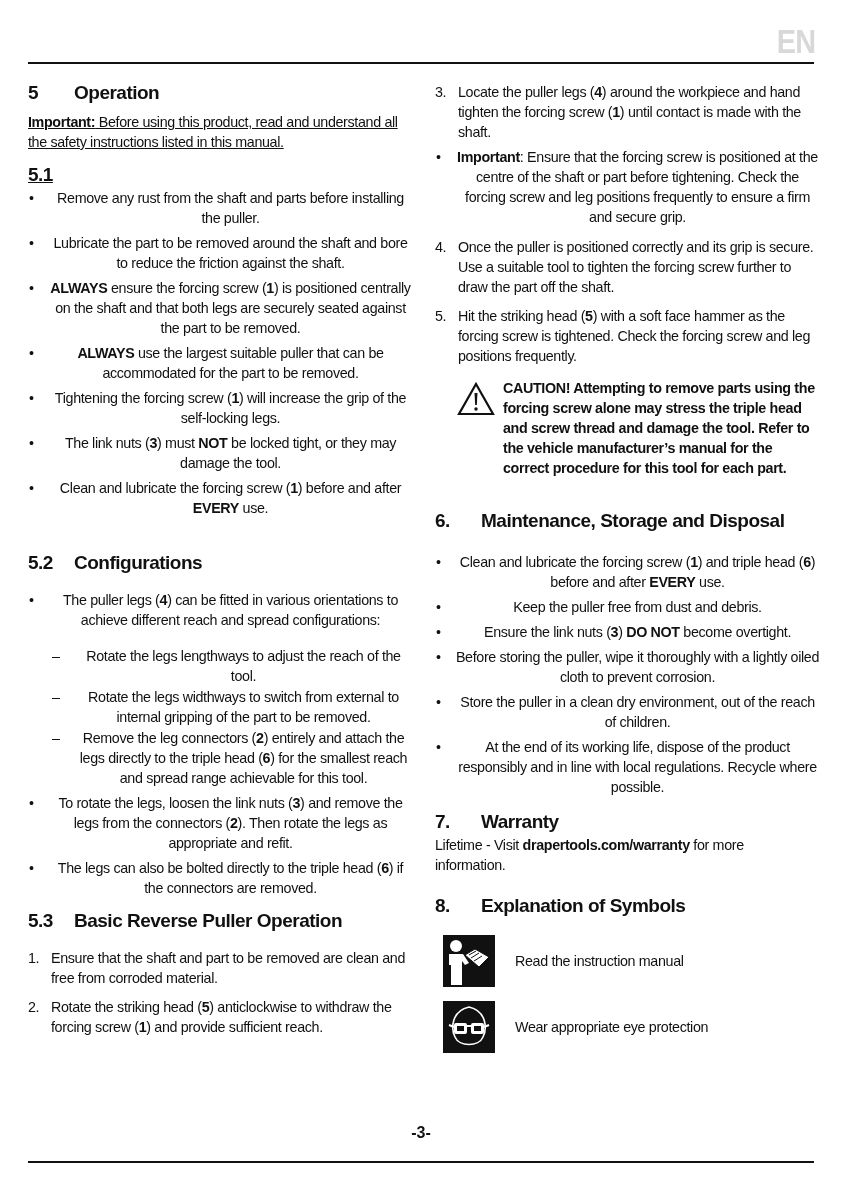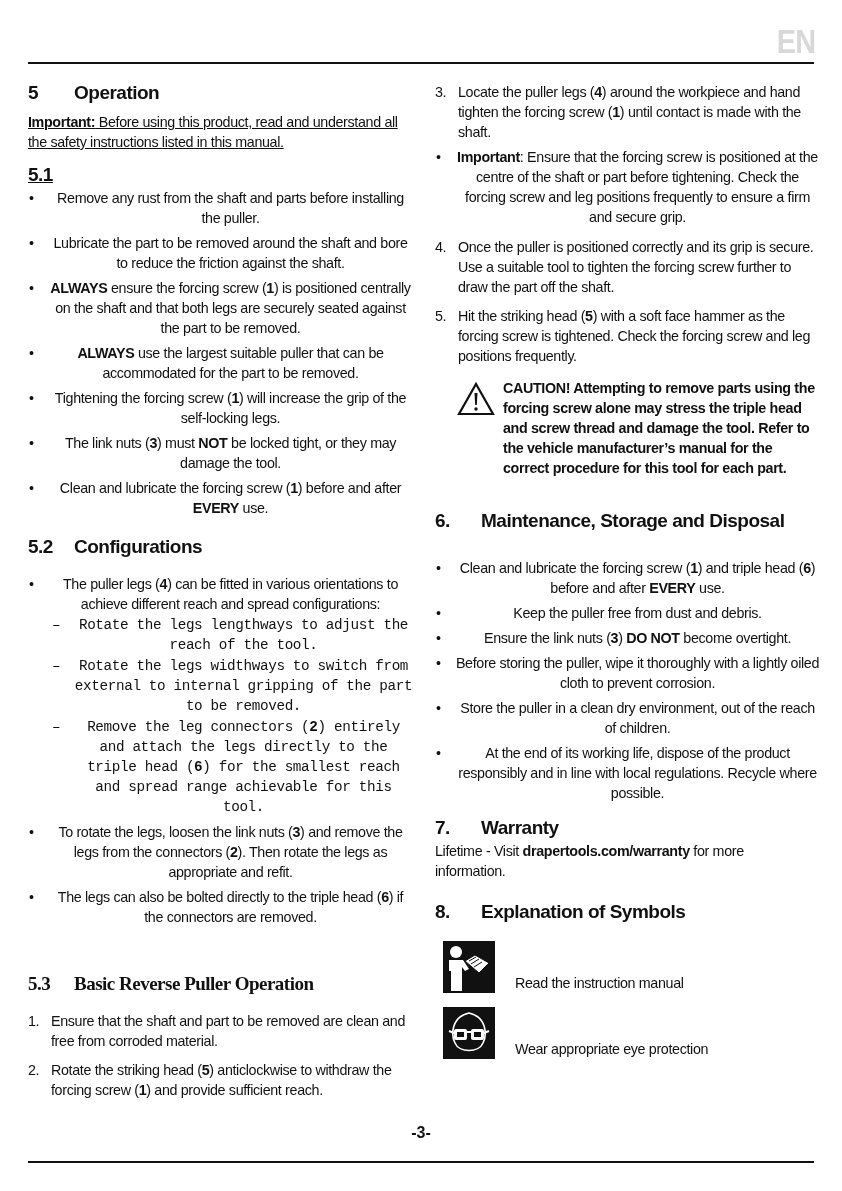--- a/index.html
+++ b/index.html
@@ -72,21 +72,21 @@
       padding-left: 20px;
       margin-bottom: 5px;
       text-align: center;
     }
     ul.bullets > li::before {
       content: "•";
       position: absolute;
       left: 1px;
       top: 0;
     }
-    ul.dashes { list-style: none; margin-top: 1px; font-family: Liberation Mono, monospace; }
+    ul.dashes { list-style: none; margin-top: 16px; }
     ul.dashes > li {
       position: relative;
       padding-left: 26px;
       margin-bottom: 1px;
     }
     ul.dashes > li::before {
       content: "–";
       position: absolute;
       left: 4px;
       top: 0;
@@ -106,21 +106,21 @@
     .caution {
       display: flex;
       margin-left: 22px;
       margin-top: 12px;
     }
     .caution .tri { width: 46px; flex: none; padding-top: 4px; }
     .caution .txt { font-weight: bold; width: 315px; }
 
     .symbol-row {
       display: flex;
-      align-items: flex-end;
+      align-items: center;
       margin-bottom: 14px;
       margin-left: 8px;
     }
     .symbol-box {
       width: 52px;
       height: 52px;
       background: #111;
       flex: none;
       margin-right: 20px;
     }
@@ -147,38 +147,38 @@
   <ul class="bullets" style="">
     <li><span>Remove any rust from the shaft and parts before installing the puller.</span></li>
     <li><span>Lubricate the part to be removed around the shaft and bore to reduce the friction against the shaft.</span></li>
     <li><b>ALWAYS</b><span> ensure the forcing screw (</span><b>1</b><span>) is positioned centrally on the shaft and that both legs are securely seated against the part to be removed.</span></li>
     <li><b>ALWAYS</b><span> use the largest suitable puller that can be accommodated for the part to be removed.</span></li>
     <li><span>Tightening the forcing screw (</span><b>1</b><span>) will increase the grip of the self-locking legs.</span></li>
     <li><span>The link nuts (</span><b>3</b><span>) must </span><b>NOT</b><span> be locked tight, or they may damage the tool.</span></li>
     <li><span>Clean and lubricate the forcing screw (</span><b>1</b><span>) before and after </span><b>EVERY</b><span> use.</span></li>
   </ul>
 
-  <h2 class="sec" style="margin-top:16px;align-items:flex-end;">
+  <h2 class="sec" style="margin-top:32px;align-items:flex-end;">
     <span class="num">5.2</span>
     <span>Configurations</span>
   </h2>
   <ul class="bullets" style="margin-top:14px;">
     <li>
       <span>The puller legs (</span><b>4</b><span>) can be fitted in various orientations to achieve different reach and spread configurations:</span>
       <ul class="dashes">
         <li><span>Rotate the legs lengthways to adjust the reach of the tool.</span></li>
         <li><span>Rotate the legs widthways to switch from external to internal gripping of the part to be removed.</span></li>
         <li><span>Remove the leg connectors (</span><b>2</b><span>) entirely and attach the legs directly to the triple head (</span><b>6</b><span>) for the smallest reach and spread range achievable for this tool.</span></li>
       </ul>
     </li>
     <li><span>To rotate the legs, loosen the link nuts (</span><b>3</b><span>) and remove the legs from the connectors (</span><b>2</b><span>). Then rotate the legs as appropriate and refit.</span></li>
     <li><span>The legs can also be bolted directly to the triple head (</span><b>6</b><span>) if the connectors are removed.</span></li>
   </ul>
 
-  <h2 class="sec" style="margin-top:44px;font-family:Liberation Serif, serif;">
+  <h2 class="sec" style="margin-top:10px;">
     <span class="num">5.3</span>
     <span>Basic Reverse Puller Operation</span>
   </h2>
   <ol class="steps" style="margin-top:14px;">
     <li><span class="n">1.</span><span>Ensure that the shaft and part to be removed are clean and free from corroded material.</span></li>
     <li><span class="n">2.</span><span>Rotate the striking head (</span><b>5</b><span>) anticlockwise to withdraw the forcing screw (</span><b>1</b><span>) and provide sufficient reach.</span></li>
   </ol>
 </div>
 
 <div class="col col-right">
@@ -201,21 +201,21 @@
         <circle cx="19" cy="27" r="1.7" fill="#111"></circle>
       </svg>
     </div>
     <div class="txt">CAUTION! Attempting to remove parts using the forcing screw alone may stress the triple head and screw thread and damage the tool. Refer to the vehicle manufacturer’s manual for the correct procedure for this tool for each part.</div>
   </div>
 
   <h2 class="sec" style="margin-top:30px;">
     <span class="num">6.</span>
     <span>Maintenance, Storage and Disposal</span>
   </h2>
-  <ul class="bullets" style="margin-top:24px;">
+  <ul class="bullets" style="margin-top:18px;">
     <li><span>Clean and lubricate the forcing screw (</span><b>1</b><span>) and triple head (</span><b>6</b><span>) before and after </span><b>EVERY</b><span> use.</span></li>
     <li><span>Keep the puller free from dust and debris.</span></li>
     <li><span>Ensure the link nuts (</span><b>3</b><span>) </span><b>DO NOT</b><span> become overtight.</span></li>
     <li><span>Before storing the puller, wipe it thoroughly with a lightly oiled cloth to prevent corrosion.</span></li>
     <li><span>Store the puller in a clean dry environment, out of the reach of children.</span></li>
     <li><span> At the end of its working life, dispose of the product responsibly and in line with local regulations. Recycle where possible.</span></li>
   </ul>
 
   <h2 class="sec" style="margin-top:12px;">
     <span class="num">7.</span>

